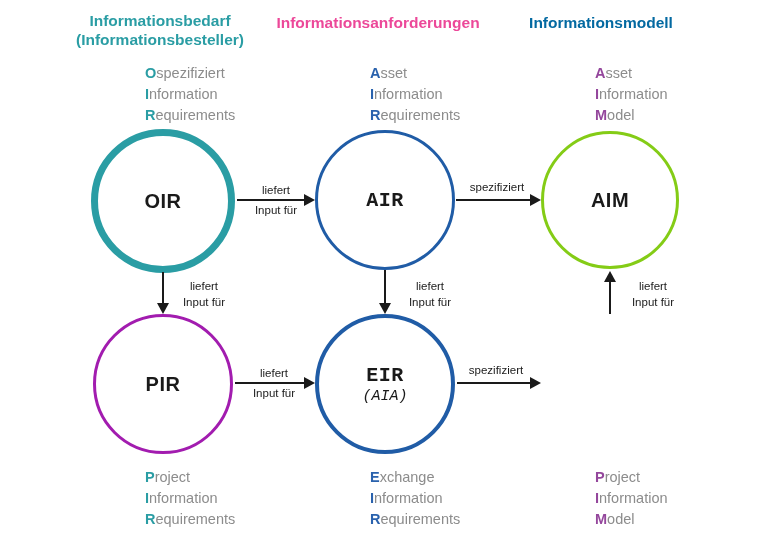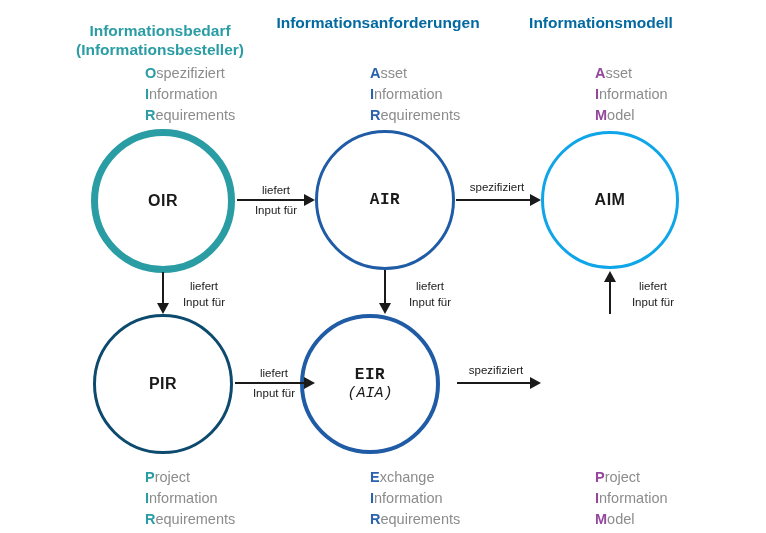--- a/index.html
+++ b/index.html
@@ -6,45 +6,45 @@
   html,body { background:#ffffff; }
   body { font-family:"Liberation Sans", sans-serif; }
   .canvas {
     position:relative; width:766px; height:533px; background:#ffffff;
     overflow:hidden; margin:0 auto;
   }
   
   .col-header { position:absolute; text-align:center; font-weight:700; font-size:15.5px; line-height:19px; }
   .col-header .sub { font-weight:600; }
   .hdr-teal   { color:#2a9da4; }
-  .hdr-blue   { color:#0369a1; }
+  .hdr-blue   { color:#ec4899; }
   .hdr-purple { color:#0369a1; }
 
   
   .expansion { position:absolute; font-size:14.5px; line-height:21px; color:#8c8c8c; white-space:nowrap; }
   .expansion .fl { font-weight:700; }
   .c-teal   { color:#2a9da4; }
   .c-blue   { color:#2a62ad; }
   .c-purple { color:#94479c; }
 
   
   .circle {
     position:absolute; border-radius:50%; background:#ffffff;
     display:flex; flex-direction:column; align-items:center; justify-content:center;
   }
-  .circle-label { font-size:16px; font-weight:700; color:#1a1a1a; letter-spacing:.5px; }
+  .circle-label { font-size:20px; font-weight:700; color:#1a1a1a; letter-spacing:.5px; }
   .circle-sublabel { font-size:15px; font-style:italic; color:#1a1a1a; margin-top:1px; }
-  .b-teal   { border:3px solid #0c4a6e; }
+  .b-teal   { border:3px solid #a21caf; }
   .b-blue   { border:3px solid #205ca6;font-family:Liberation Mono, monospace; }
-  .b-purple { border:3px solid #0ea5e9;align-items:center; }
+  .b-purple { border:3px solid #84cc16;align-items:center; }
   .oir { left:91px;  top:129px; width:144px; height:144px; border:7px solid #2a9da4; }
   .air { left:315px; top:130px; width:140px; height:140px; }
   .aim { left:541px; top:131px; width:138px; height:138px; }
   .pir { left:93px;  top:314px; width:140px; height:140px; }
-  .eir { left:300px; top:314px; width:140px; height:140px; border-width:4px; }
+  .eir { left:315px; top:314px; width:140px; height:140px; border-width:4px; }
   .pim { left:540px; top:314px; width:140px; height:140px; }
 
   
   .aline-h { position:absolute; height:2px; background:#1a1a1a; }
   .aline-v { position:absolute; width:2px;  background:#1a1a1a; }
   .head-right { position:absolute; width:0; height:0;
     border-top:6px solid transparent; border-bottom:6px solid transparent; border-left:11px solid #1a1a1a; }
   .head-down { position:absolute; width:0; height:0;
     border-left:6px solid transparent; border-right:6px solid transparent; border-top:11px solid #1a1a1a; }
   .head-up { position:absolute; width:0; height:0;
@@ -53,21 +53,21 @@
   
   .edge-label { position:absolute; font-size:11.5px; color:#1b1b1b; text-align:center; line-height:13px; white-space:nowrap; }
   .edge-label.two > div + div { margin-top:7px; }
   .edge-label.two-v > div + div { margin-top:3px; }
 </style>
 </head>
 <body>
 
 <div class="canvas">
 
-  <div class="col-header hdr-teal" style="left:40px; top:11px; width:240px;margin-top:10px;">
+  <div class="col-header hdr-teal" style="left:40px; top:11px; width:240px;">
     <div>Informationsbedarf</div>
     <div class="sub">(Informationsbesteller)</div>
   </div>
   <div class="col-header hdr-blue" style="left:258px; top:13px; width:240px;">
     <div>Informationsanforderungen</div>
   </div>
   <div class="col-header hdr-purple" style="left:481px; top:13px; width:240px;">
     <div>Informationsmodell</div>
   </div>
 

